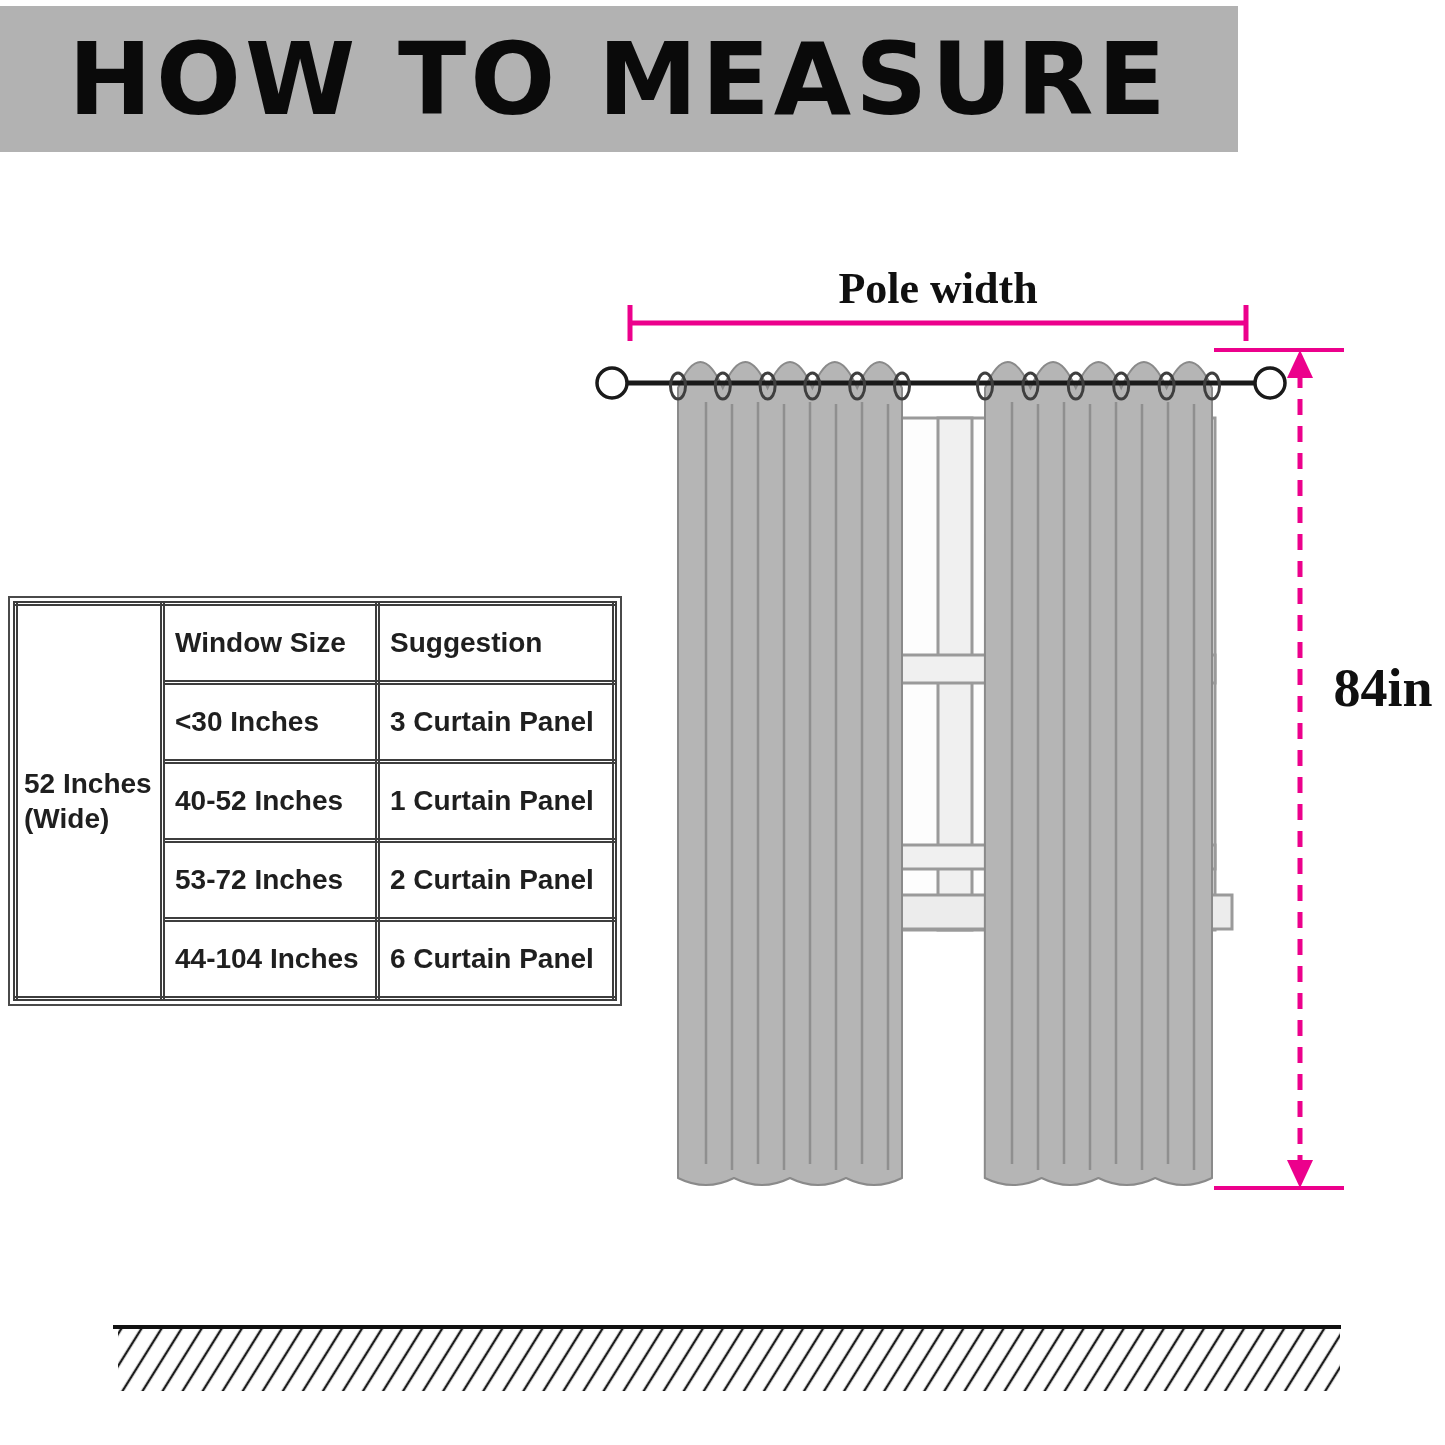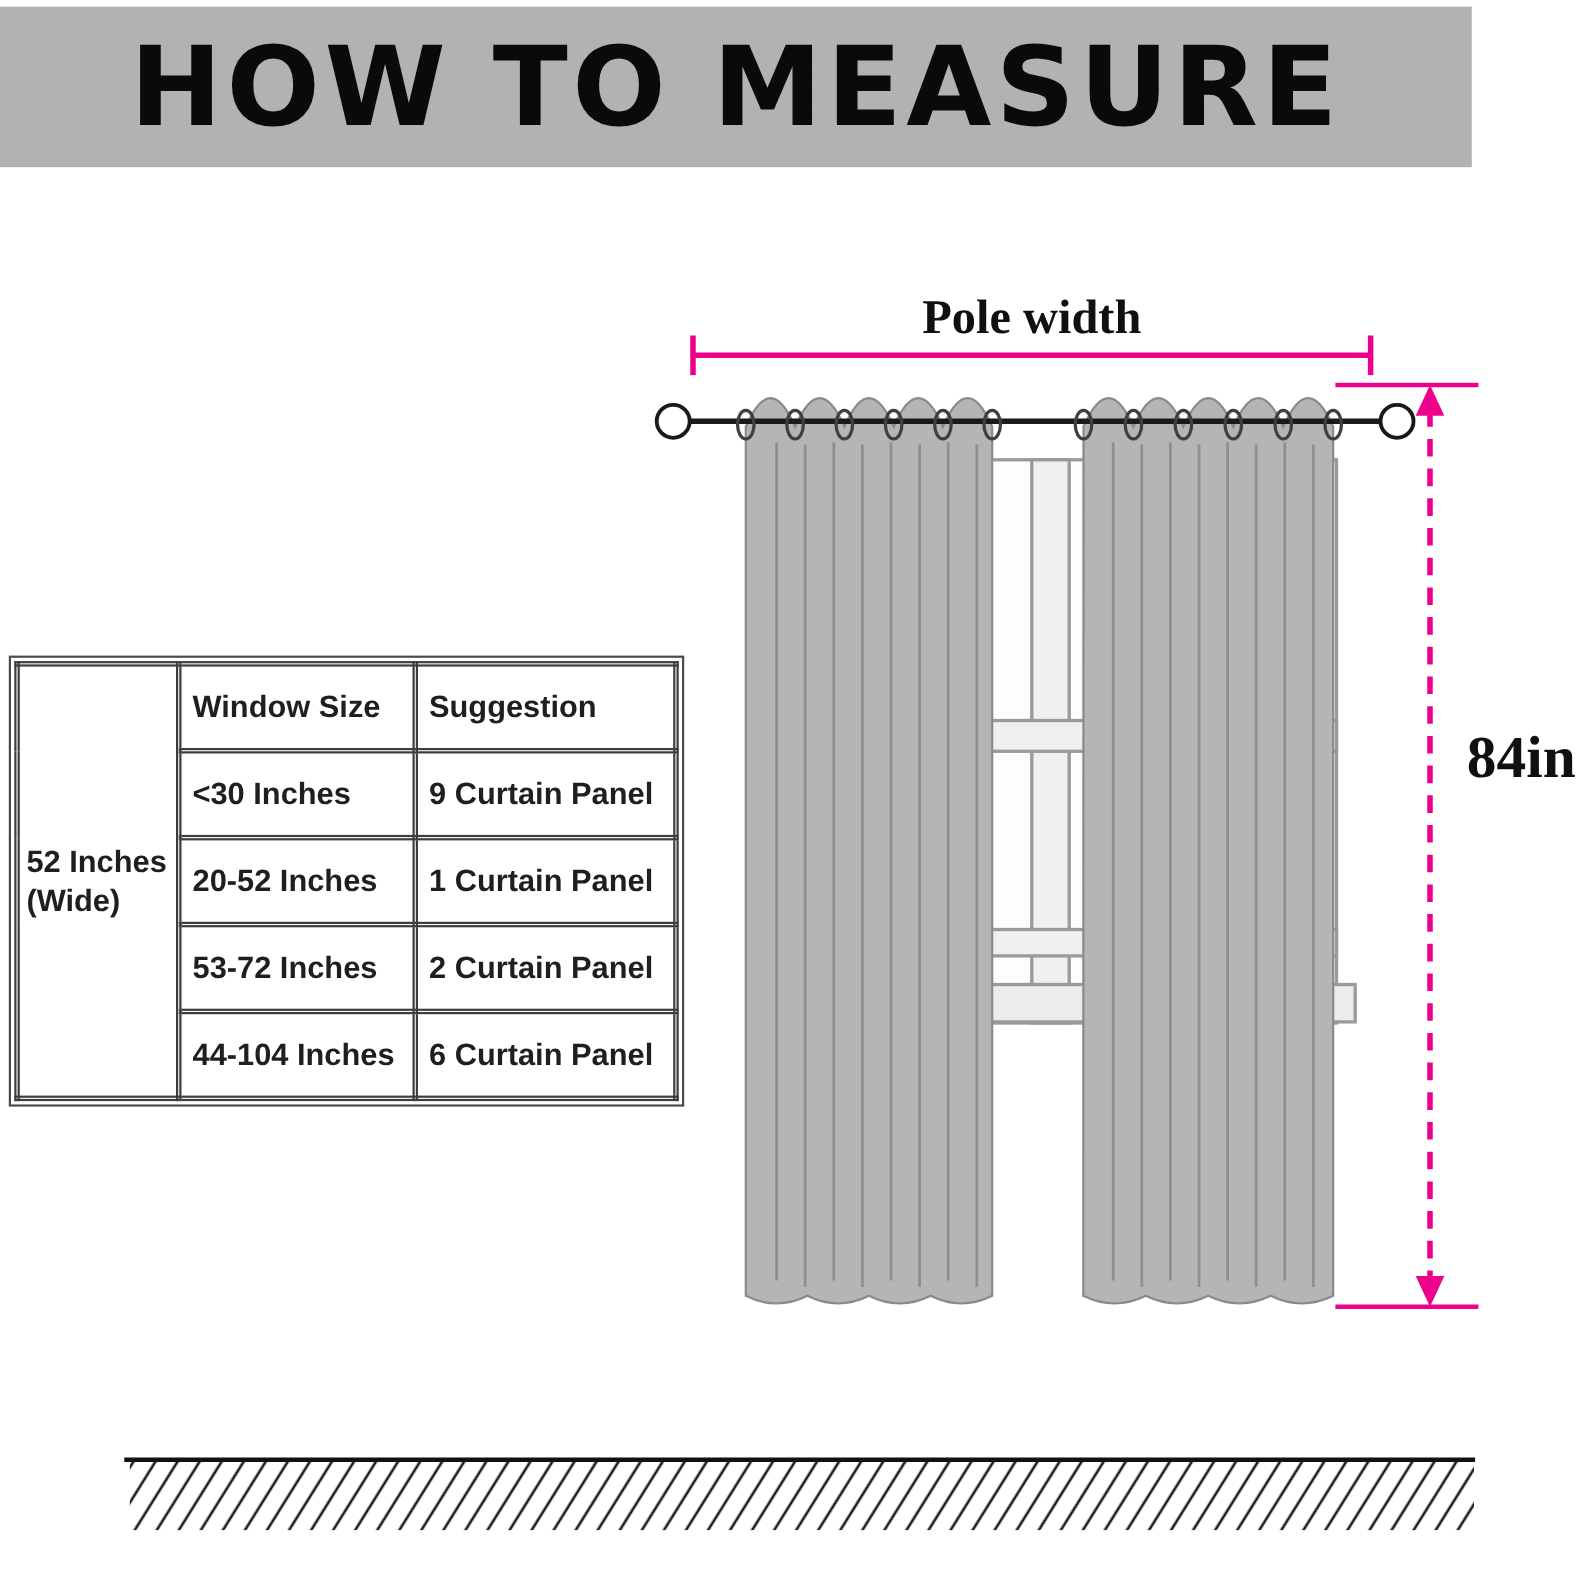--- a/index.html
+++ b/index.html
@@ -1,18 +1,18 @@
 <!DOCTYPE html>
 <html><head>
 <meta charset="utf-8">
 <style>
   html,body{margin:0;padding:0;background:#ffffff;}
   body{width:1445px;height:1445px;position:relative;font-family:"Liberation Sans",sans-serif;overflow:hidden;}
 
-  .banner{position:absolute;top:6px;left:0;width:1338px;height:146px;background:#b2b2b2;
+  .banner{position:absolute;top:6px;left:0;width:1238px;height:146px;background:#b2b2b2;
           display:flex;align-items:center;justify-content:center;}
   .banner h1{margin:0;font-family:"DejaVu Sans",sans-serif;font-weight:bold;
              font-size:100px;letter-spacing:4px;color:#0a0a0a;white-space:nowrap;}
 
   .diagram{position:absolute;left:0;top:0;width:1445px;height:1445px;}
 
   .dim-label{font-family:"Liberation Serif",serif;font-weight:bold;font-size:44px;fill:#101010;}
   .dim-label-large{font-family:"Liberation Serif",serif;font-weight:bold;font-size:54px;fill:#101010;}
 
   .size-table-wrap{position:absolute;left:8px;top:596px;background:#ffffff;
@@ -116,24 +116,24 @@
   <div class="size-table-wrap">
     <table class="size-table">
       <tbody>
           <tr>
         <td class="side" rowspan="5">52 Inches (Wide)</td>
         <th class="col-ws">Window Size</th>
         <th class="col-sg">Suggestion</th>
       </tr>
       <tr>
         <td>&lt;30 Inches</td>
-        <td>9 Curtain Panel</td>
+        <td>3 Curtain Panel</td>
       </tr>
       <tr>
-        <td>20-52 Inches</td>
+        <td>40-52 Inches</td>
         <td>1 Curtain Panel</td>
       </tr>
       <tr>
         <td>53-72 Inches</td>
         <td>2 Curtain Panel</td>
       </tr>
       <tr>
         <td>44-104 Inches</td>
         <td>6 Curtain Panel</td>
       </tr>

